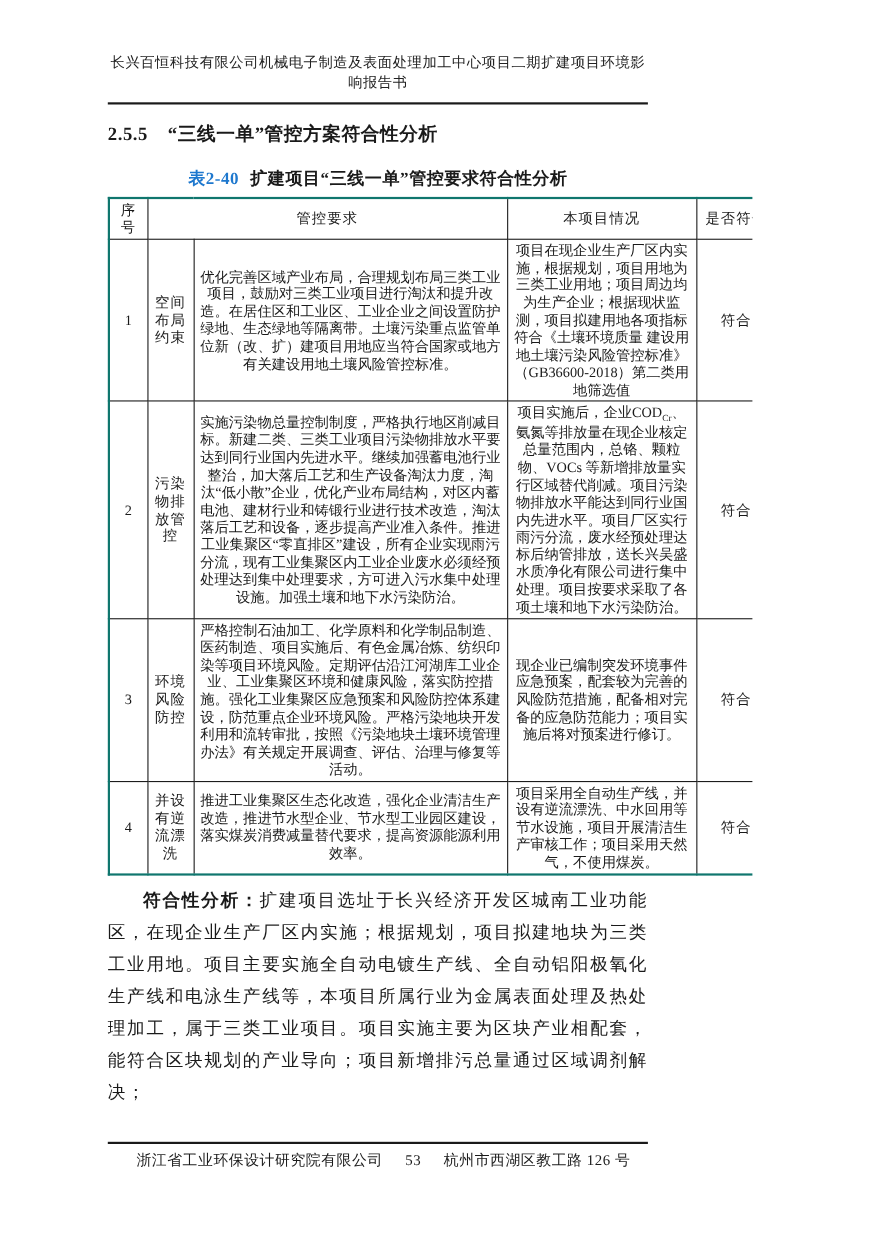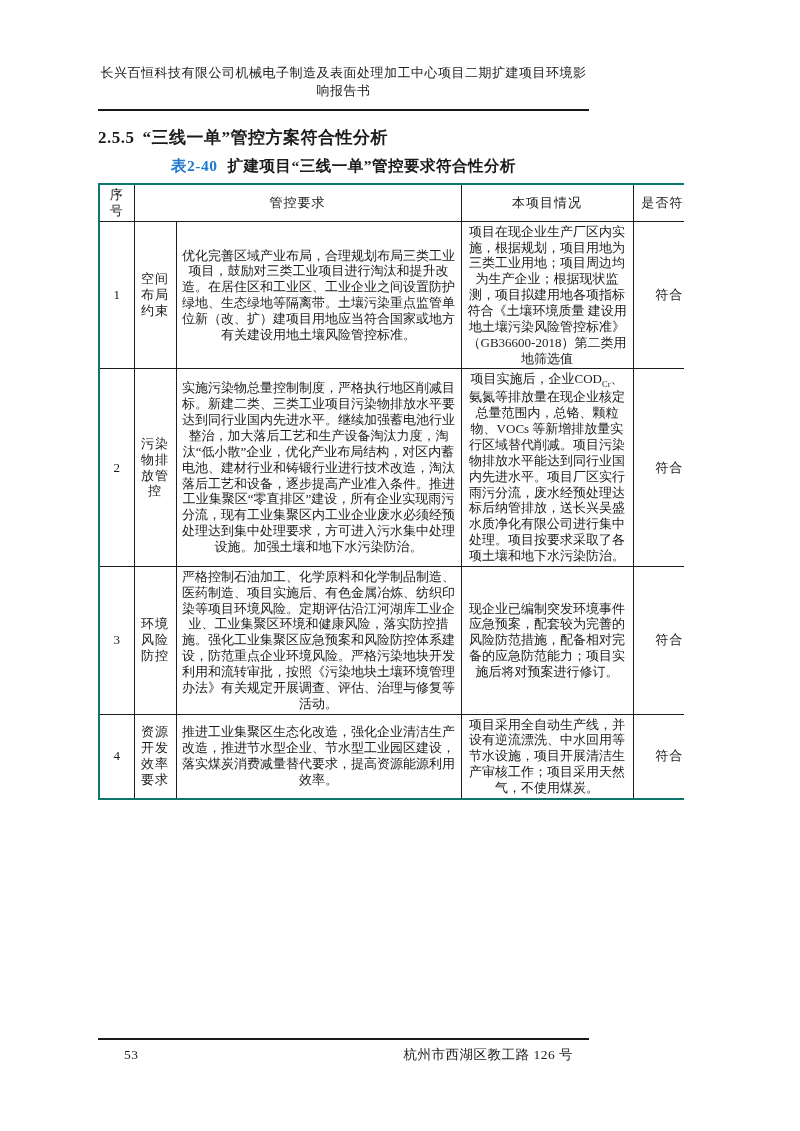--- a/index.html
+++ b/index.html
@@ -5,50 +5,50 @@
   * { box-sizing: border-box; margin: 0; padding: 0; }
   html, body { background: #ffffff; }
   body {
     width: 800px; height: 1131px;
     font-family: "Liberation Serif", "DejaVu Serif", serif;
     color: #1a1a1a;
   }
   .page {
     position: relative;
     width: 684px; height: 1131px;
-    padding: 64px 95px 0 98px;
+    padding: 48px 95px 0 98px;
     overflow: hidden;
   }
   .doc-header {
     text-align: center;
     font-size: 13px;
     letter-spacing: 0.5px;
     color: #222;
   }
   .header-rule {
     margin-top: 9px;
     border-bottom: 2px solid #1a1a1a;
   }
   .section-heading {
     margin-top: 15px;
     font-size: 17px;
     font-weight: bold;
     letter-spacing: 0.5px;
   }
-  .section-heading .sec-num { margin-right: 8px; text-align: center; }
+  .section-heading .sec-num { margin-right: 18px; text-align: center; }
   .para {
     margin-top: 11px;
     font-size: 16px;
     line-height: 29px;
     letter-spacing: 1.4px;
     text-align: justify;
     text-indent: 2em;
   }
   .table-title {
-    margin-top: 7px;
+    margin-top: 19px;
     margin-bottom: 6px;
     text-align: center;
     font-weight: bold;
     font-size: 15.5px;
     letter-spacing: 0.5px;
   }
   .table-title .tbl-label { margin-right: 10px; }
   table.ctable {
     width: 100%;
     border-collapse: collapse;
@@ -142,27 +142,29 @@
         </tr>
         <tr>
           <td class="td-no">3</td>
           <td class="td-cat">环境风险防控</td>
           <td class="td-req">严格控制石油加工、化学原料和化学制品制造、医药制造、项目实施后、有色金属冶炼、纺织印染等项目环境风险。定期评估沿江河湖库工业企业、工业集聚区环境和健康风险，落实防控措施。强化工业集聚区应急预案和风险防控体系建设，防范重点企业环境风险。严格污染地块开发利用和流转审批，按照《污染地块土壤环境管理办法》有关规定开展调查、评估、治理与修复等活动。</td>
           <td class="td-sit"><span>现企业已编制突发环境事件应急预案，配套较为完善的风险防范措施，配备相对完备的应急防范能力；项目实施后将对预案进行修订。</span></td>
           <td class="td-comp">符合</td>
         </tr>
         <tr>
           <td class="td-no">4</td>
-          <td class="td-cat">资源开发效率要求</td>
+          <td class="td-cat">并设有逆流漂洗</td>
           <td class="td-req">推进工业集聚区生态化改造，强化企业清洁生产改造，推进节水型企业、节水型工业园区建设，落实煤炭消费减量替代要求，提高资源能源利用效率。</td>
           <td class="td-sit"><span>项目采用全自动生产线，并设有逆流漂洗、中水回用等节水设施，项目开展清洁生产审核工作；项目采用天然气，不使用煤炭。</span></td>
           <td class="td-comp">符合</td>
         </tr>
       </tbody>
   </table>
 
+  <p class="para analysis"><strong>符合性分析：</strong><span>扩建项目选址于长兴经济开发区城南工业功能区，在现企业生产厂区内实施；根据规划，项目拟建地块为三类工业用地。项目主要实施全自动电镀生产线、全自动铝阳极氧化生产线和电泳生产线等，本项目所属行业为金属表面处理及热处理加工，属于三类工业项目。项目实施主要为区块产业相配套，能符合区块规划的产业导向；项目新增排污总量通过区域调剂解决；</span></p>
 
   <div class="footer">
+    <span>浙江省工业环保设计研究院有限公司</span>
     <span>53</span>
     <span>杭州市西湖区教工路 126 号</span>
   </div>
 
 </div>
 
 </body></html>

